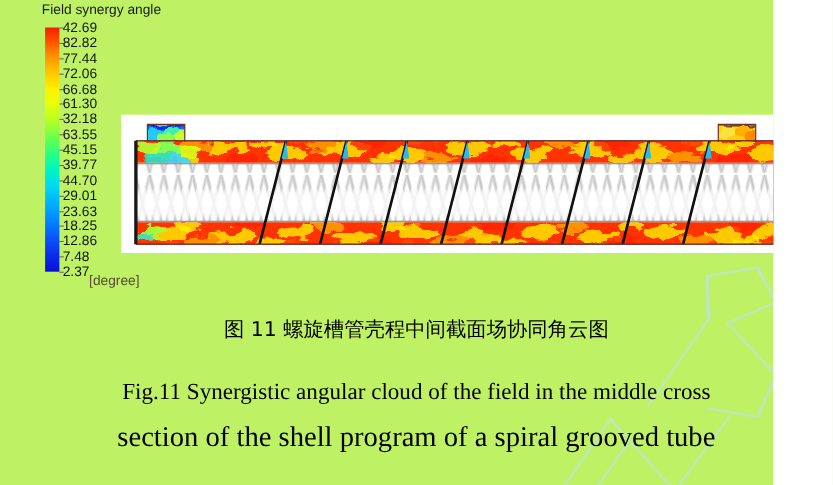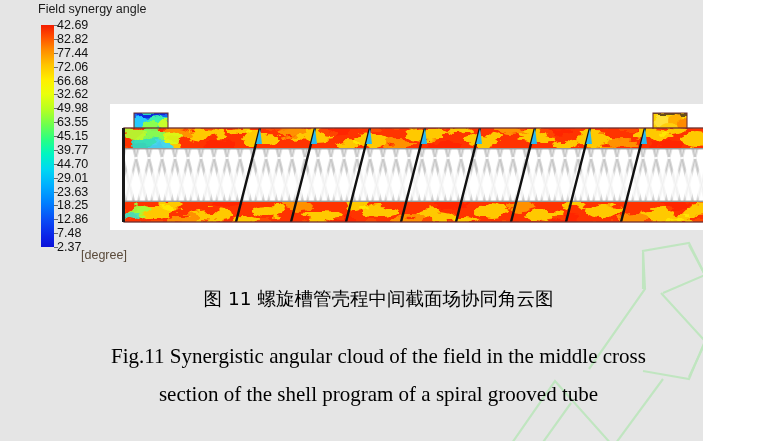--- a/index.html
+++ b/index.html
@@ -4,21 +4,21 @@
 <style>
   html, body {
     margin: 0;
     padding: 0;
     background: #ffffff;
   }
   #page {
     position: relative;
     width: 703px;
     height: 441px;
-    background: #e5e5e5;
+    background: #bef264;
     overflow: hidden;
     font-family: "Liberation Sans", sans-serif;
   }
 
   
   #watermark {
     position: absolute;
     right: -10px;
     bottom: -20px;
     width: 220px;
@@ -150,21 +150,21 @@
     font-size: 21px;
     color: #000;
   }
   #caption-en2 {
     position: absolute;
     left: 0;
     top: 382px;
     width: 757px;
     text-align: center;
     font-family: "Liberation Serif", "DejaVu Serif", serif;
-    font-size: 21px;
+    font-size: 26px;
     color: #000;
   }
 </style>
 </head>
 <body>
 
 <div id="page">
 
   <svg id="watermark" viewBox="0 0 220 230" xmlns="http://www.w3.org/2000/svg">
     <g fill="none" stroke="#bfe6bf" stroke-width="2.2" opacity="0.95">
@@ -205,22 +205,22 @@
           <div class="cb-tick" style="top: 222px;"></div>
         </div>
     </div>
 
     <div id="cb-labels">
         <div class="cb-label" style="top: -3px;">42.69</div>
         <div class="cb-label" style="top: 10.875px;">82.82</div>
         <div class="cb-label" style="top: 24.75px;">77.44</div>
         <div class="cb-label" style="top: 38.625px;">72.06</div>
         <div class="cb-label" style="top: 52.5px;">66.68</div>
-        <div class="cb-label" style="top: 66.375px;">32.62</div>
-        <div class="cb-label" style="top: 80.25px;">49.98</div>
+        <div class="cb-label" style="top: 66.375px;">61.30</div>
+        <div class="cb-label" style="top: 80.25px;">32.18</div>
         <div class="cb-label" style="top: 94.125px;">63.55</div>
         <div class="cb-label" style="top: 108px;">45.15</div>
         <div class="cb-label" style="top: 121.875px;">39.77</div>
         <div class="cb-label" style="top: 135.75px;">44.70</div>
         <div class="cb-label" style="top: 149.625px;">29.01</div>
         <div class="cb-label" style="top: 163.5px;">23.63</div>
         <div class="cb-label" style="top: 177.375px;">18.25</div>
         <div class="cb-label" style="top: 191.25px;">12.86</div>
         <div class="cb-label" style="top: 205.125px;">7.48</div>
         <div class="cb-label" style="top: 219px;">2.37</div>

